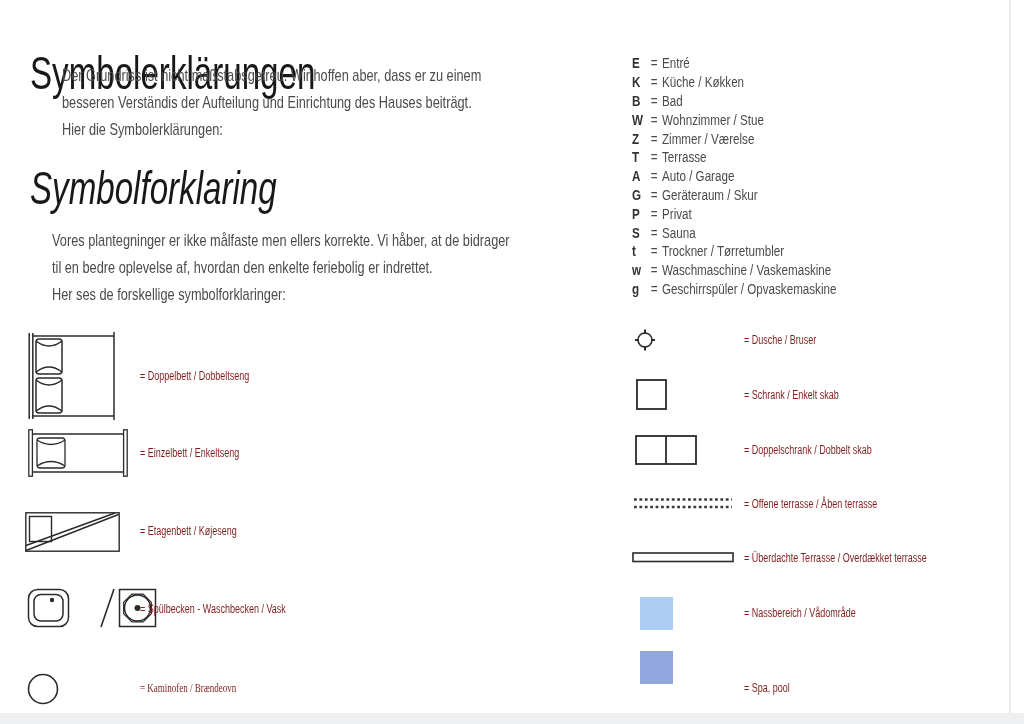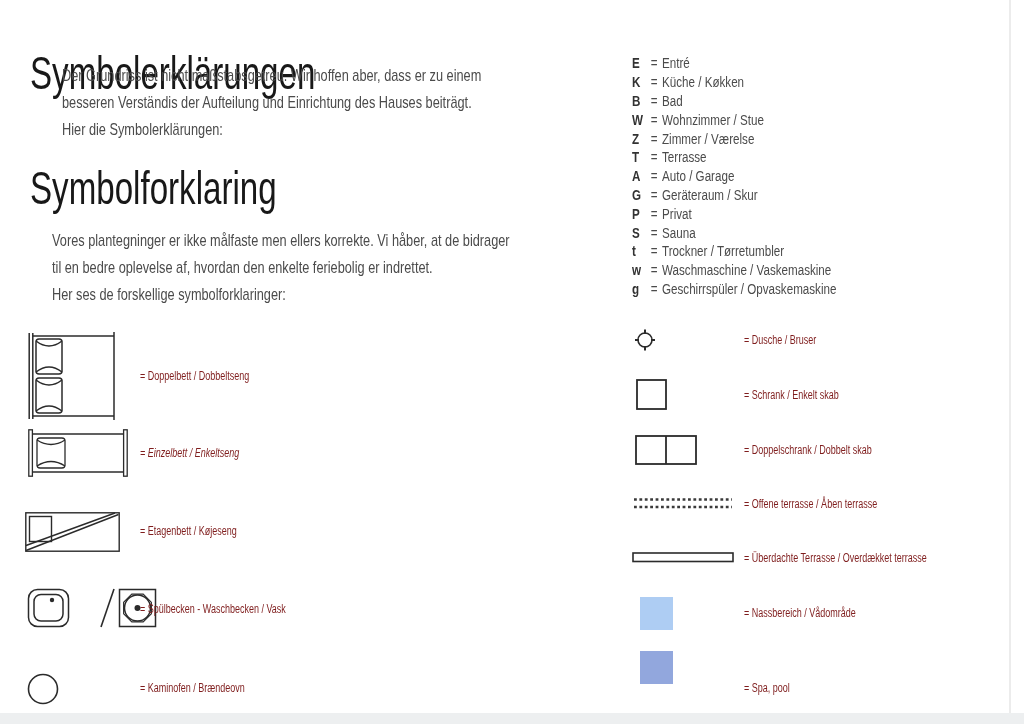--- a/index.html
+++ b/index.html
@@ -29,21 +29,21 @@
 
 <div class="abs" style="left:30px;top:0;margin-top:48px;">
   <span class="cnd-h h1">Symbolerklärungen</span>
 </div>
 <div class="abs" style="left:30px;top:62px;margin-left:32px;">
   <span class="cnd para" style="white-space:pre-line;">Der Grundriss ist nicht maßstabsgetreu. Wir hoffen aber, dass er zu einem
 besseren Verständis der Aufteilung und Einrichtung des Hauses beiträgt.
 Hier die Symbolerklärungen:</span>
 </div>
 
-<div class="abs" style="left:30px;top:163px;">
+<div class="abs" style="left:30px;top:163px;font-style:italic;">
   <span class="cnd-h h1">Symbolforklaring</span>
 </div>
 <div class="abs" style="left:12px;top:227px;margin-left:40px;">
   <span class="cnd para" style="white-space:pre-line;">Vores plantegninger er ikke målfaste men ellers korrekte. Vi håber, at de bidrager
 til en bedre oplevelse af, hvordan den enkelte feriebolig er indrettet.
 Her ses de forskellige symbolforklaringer:</span>
 </div>
 
 <div class="abs" style="left:28px;top:332px;">
   <svg width="92" height="88" viewBox="0 0 92 88">
@@ -72,21 +72,21 @@
       <rect x="0.8" y="0.8" width="3.6" height="46.4"></rect>
       <rect x="95.6" y="0.8" width="3.6" height="46.4"></rect>
       <line x1="4.4" y1="5" x2="95.6" y2="5"></line>
       <line x1="4.4" y1="43" x2="95.6" y2="43"></line>
       <rect x="9" y="9" width="28" height="30" rx="3"></rect>
       <path d="M9,11 Q23,20 37,11"></path>
       <path d="M9,37 Q23,28 37,37"></path>
     </g>
   </svg>
 </div>
-<div class="abs sym-label" style="left:140px;top:443px;font-style:italic;">
+<div class="abs sym-label" style="left:140px;top:443px;">
   <span class="cnd">= Einzelbett / Enkeltseng</span>
 </div>
 
 <div class="abs" style="left:25px;top:512px;">
   <svg width="95" height="40" viewBox="0 0 95 40">
     <g class="stroke" stroke-width="1.4">
       <rect x="0.8" y="0.8" width="93.4" height="38.4"></rect>
       <rect x="4.5" y="4.5" width="22" height="25"></rect>
       <line x1="1" y1="38.5" x2="93.5" y2="2.5"></line>
       <line x1="1" y1="33.5" x2="90" y2="1"></line>
@@ -117,21 +117,21 @@
 </div>
 <div class="abs sym-label" style="left:140px;top:599px;">
   <span class="cnd">= Spülbecken - Waschbecken / Vask</span>
 </div>
 
 <div class="abs" style="left:27px;top:673px;">
   <svg width="32" height="32" viewBox="0 0 32 32">
     <circle class="stroke" stroke-width="1.6" cx="16" cy="16" r="14.5"></circle>
   </svg>
 </div>
-<div class="abs sym-label" style="left:140px;top:678px;">
+<div class="abs sym-label" style="left:140px;top:678px;font-family:Liberation Serif, serif;">
   <span class="cnd">= Kaminofen / Brændeovn</span>
 </div>
 
 <div class="abs legend" style="left:632px;top:54px;">
   <div class="cnd">
     <div class="lrow">
         <span class="lt">E</span>
         <span class="leq">=</span>
         <span>Entré</span>
       </div>

